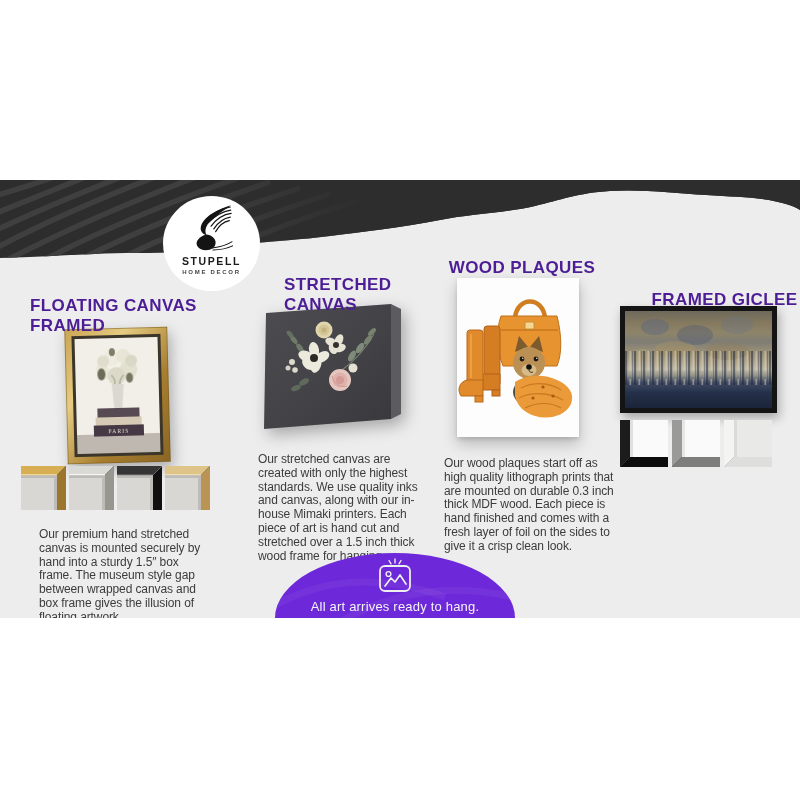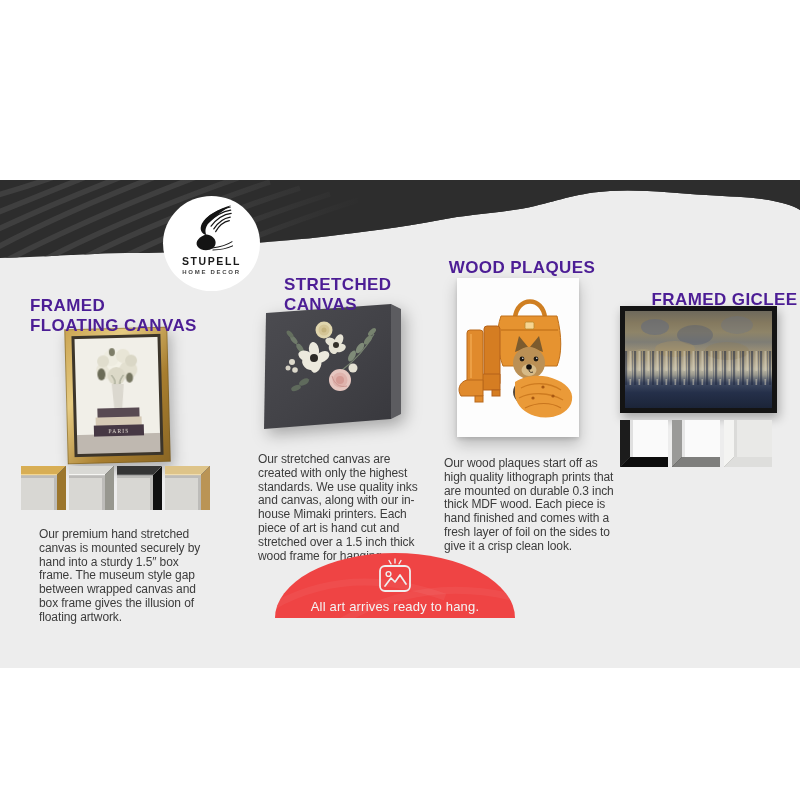--- a/index.html
+++ b/index.html
@@ -1,18 +1,18 @@
 <!DOCTYPE html>
 <html><head>
 <meta charset="utf-8">
 <style>
   html,body{margin:0;padding:0;}
   body{width:800px;height:800px;background:#ffffff;font-family:"Liberation Sans",sans-serif;position:relative;}
   .page{position:absolute;left:0;top:0;width:800px;height:800px;background:#ffffff;}
-  .content{position:absolute;left:0;top:180px;width:800px;height:488px;background:#ededed;overflow:hidden;}
+  .content{position:absolute;left:0;top:180px;width:800px;height:438px;background:#ededed;overflow:hidden;}
   .band-svg{position:absolute;left:0;top:0;display:block;}
 
   
   .logo{position:absolute;left:163px;top:16px;width:97px;height:95px;background:#ffffff;border-radius:50%;text-align:center;z-index:5;}
   .logo-mark{margin-top:8px;}
   .brand-name{font-size:10.5px;font-weight:700;letter-spacing:1.6px;color:#1a1a1a;line-height:11px;}
   .brand-tagline{font-size:6px;font-weight:700;letter-spacing:1.7px;color:#444;line-height:7px;margin-top:2px;}
 
   
   .col-title{position:absolute;font-weight:700;font-size:17px;line-height:19.5px;letter-spacing:.4px;color:#4c1d95;z-index:4;}
@@ -31,21 +31,21 @@
   .framed-canvas{position:absolute;left:66px;top:148px;width:103px;height:135px;transform:rotate(-1.5deg);filter:drop-shadow(3px 6px 7px rgba(0,0,0,.28));z-index:3;}
   .stretched-canvas{position:absolute;left:264px;top:124px;width:140px;height:128px;filter:drop-shadow(4px 6px 8px rgba(0,0,0,.3));z-index:3;}
   .wood-plaque{position:absolute;left:457px;top:98px;width:122px;height:159px;background:#fdfdfd;box-shadow:0 7px 14px rgba(0,0,0,.22), 0 2px 4px rgba(0,0,0,.12);z-index:3;}
   .giclee-frame{position:absolute;left:620px;top:126px;width:157px;height:107px;background:#141414;box-shadow:2px 5px 10px rgba(0,0,0,.3);z-index:3;box-sizing:border-box;padding:5px;}
   .swatch-row{position:absolute;display:flex;z-index:3;}
   #swatches1{left:21px;top:286px;gap:3px;}
   #swatches4{left:620px;top:240px;gap:4px;}
   .swatch{display:block;}
 
   
-  .banner{position:absolute;left:275px;top:373px;width:240px;height:65px;background:#ef4444;border-radius:120px 120px 0 0 / 65px 65px 0 0;overflow:hidden;text-align:center;z-index:6;}
+  .banner{position:absolute;left:275px;top:373px;width:240px;height:65px;background:#6d28d9;border-radius:120px 120px 0 0 / 65px 65px 0 0;overflow:hidden;text-align:center;z-index:6;}
   .banner-deco{position:absolute;left:0;top:0;}
   .banner-icon{position:relative;margin-top:5px;}
   .banner-text{position:relative;font-size:13px;letter-spacing:.2px;color:#f4f4f4;margin-top:1px;}
 </style>
 </head>
 <body>
 
 <div class="page">
   <div class="content">
 
@@ -90,22 +90,22 @@
         <g stroke="#141414" stroke-width="1.1" fill="none" stroke-linecap="round">
           <path d="M23,48 C31,47 39,45 45,41"></path>
           <path d="M24,50 C33,50 41,48 47,45"></path>
         </g>
       </svg>
       <div class="brand-name">STUPELL</div>
       <div class="brand-tagline">HOME DECOR</div>
     </div>
 
     <h2 class="col-title" id="title1">
+        <span>FLOATING CANVAS</span>
         <span>FRAMED</span>
-        <span>FLOATING CANVAS</span>
       </h2>
     <h2 class="col-title" id="title2">
         <span>STRETCHED</span>
         <span>CANVAS</span>
       </h2>
     <h2 class="col-title" id="title3">
         <span>WOOD PLAQUES</span>
       </h2>
     <h2 class="col-title" id="title4">
         <span>FRAMED GICLEE</span>

